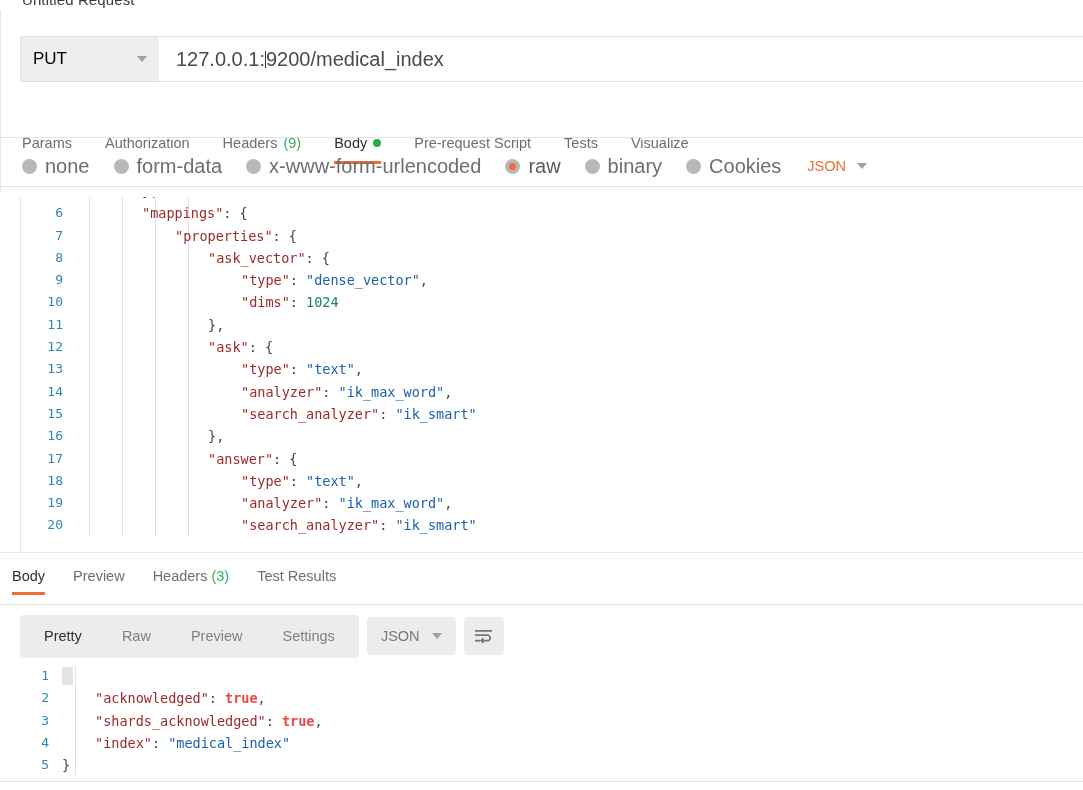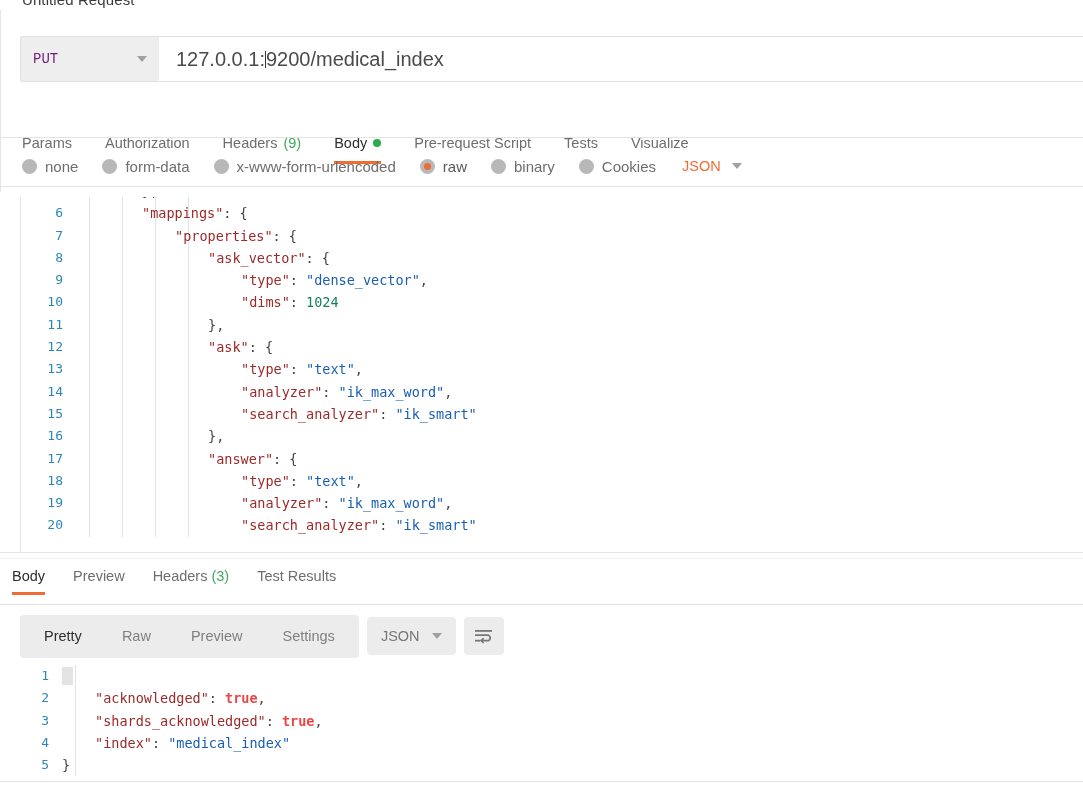--- a/index.html
+++ b/index.html
@@ -25,21 +25,21 @@
     position: absolute; left: 20px; top: 0;
     width: 139px; height: 46px;
     background: #eeeeee;
     border: 1px solid #e0e0e0;
     border-right: none;
     border-radius: 3px 0 0 3px;
     display: flex; align-items: center;
     padding: 0 12px;
   }
   .method-label {
-    font-size: 14px; color: #701a75; flex: 1; font-family: Liberation Mono, monospace;
+    font-size: 17px; color: #000000; flex: 1;
   }
   .chev {
     width: 0; height: 0;
     border-left: 5px solid transparent;
     border-right: 5px solid transparent;
     border-top: 6px solid #a0a0a0;
   }
   .url-input {
     position: absolute; left: 159px; top: 0; right: 0; height: 46px;
     background: #fff;
@@ -85,21 +85,21 @@
   }
 
   
   .radio-row {
     position: absolute; top: 150px; left: 22px; right: 0; height: 32px;
     display: flex; align-items: center;
   }
   .radio-item {
     display: flex; align-items: center; gap: 8px;
     margin-right: 24px;
-    font-size: 15px; color: #6e6e6e;
+    font-size: 20px; color: #6e6e6e;
     white-space: nowrap;
   }
   .radio-item.sel { color: #5a5a5a; }
   .radio {
     width: 15px; height: 15px; border-radius: 50%;
     background: #b8b8b8;
     display: flex; align-items: center; justify-content: center;
     flex: none;
   }
   .radio .inner {

